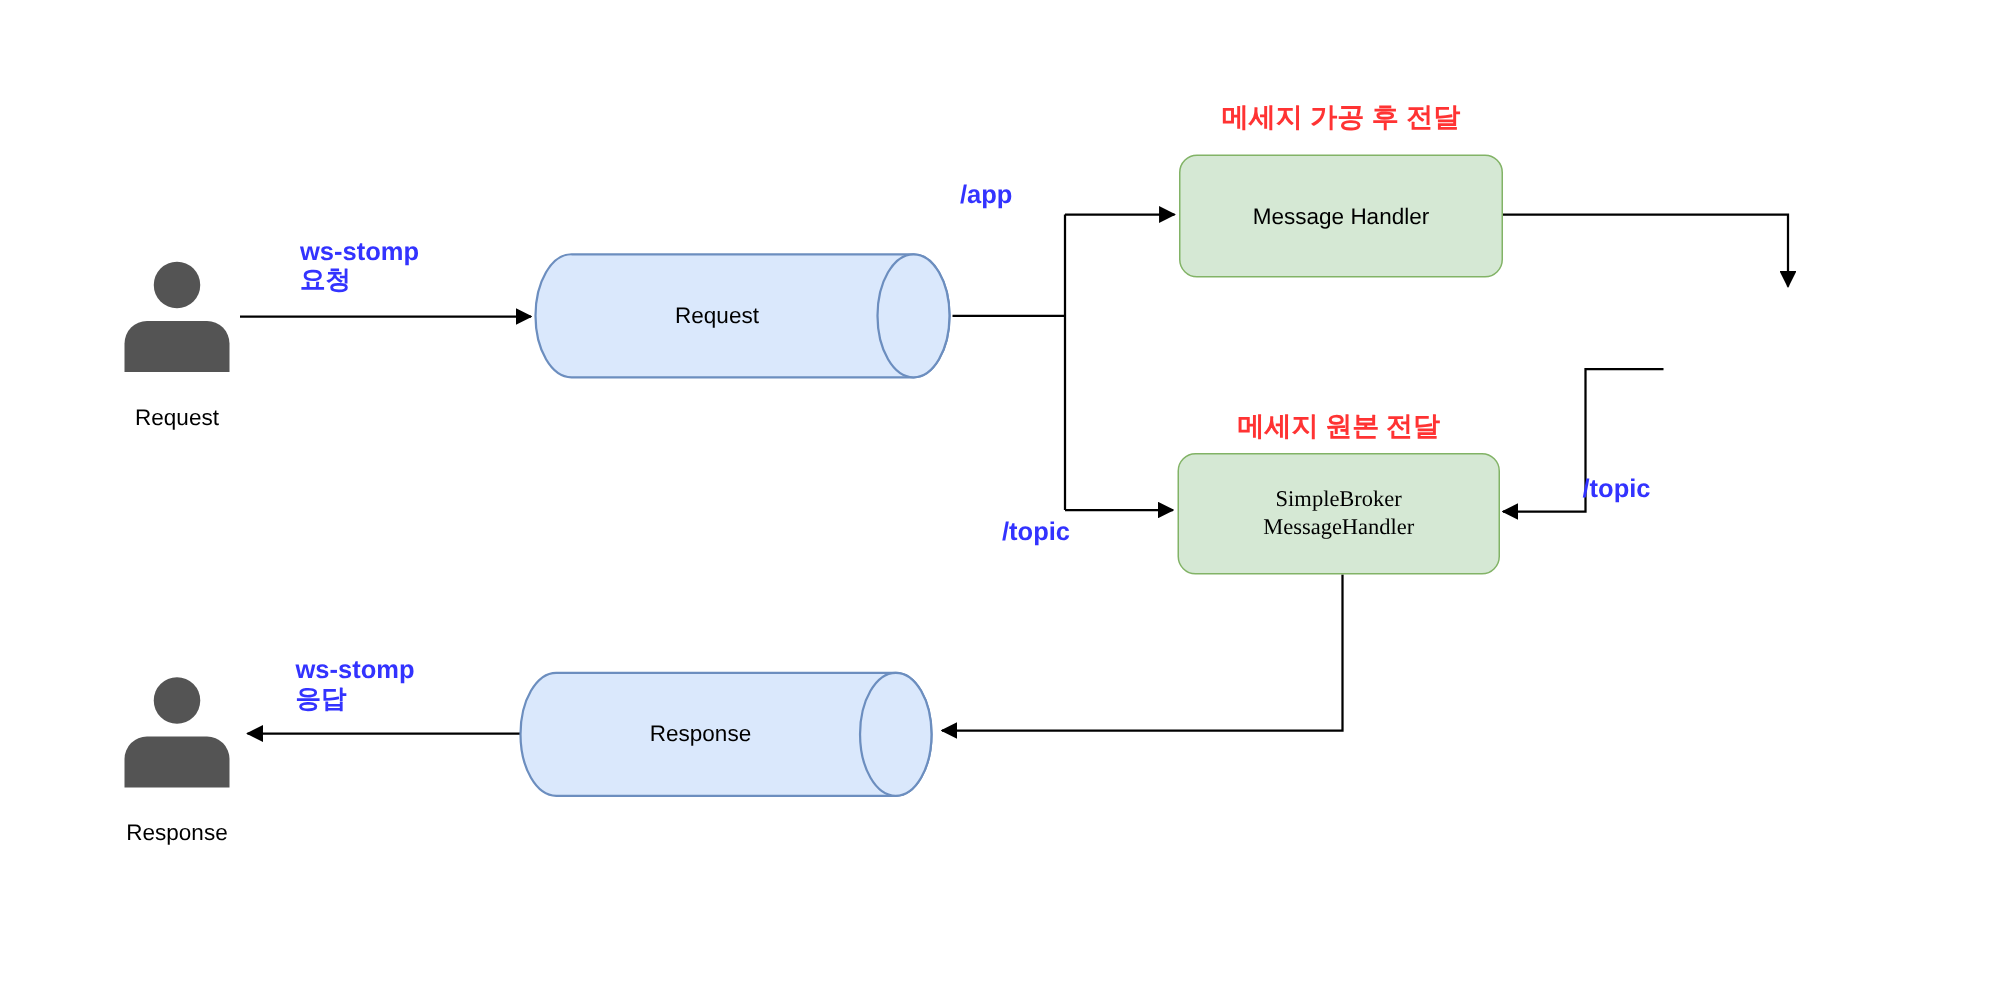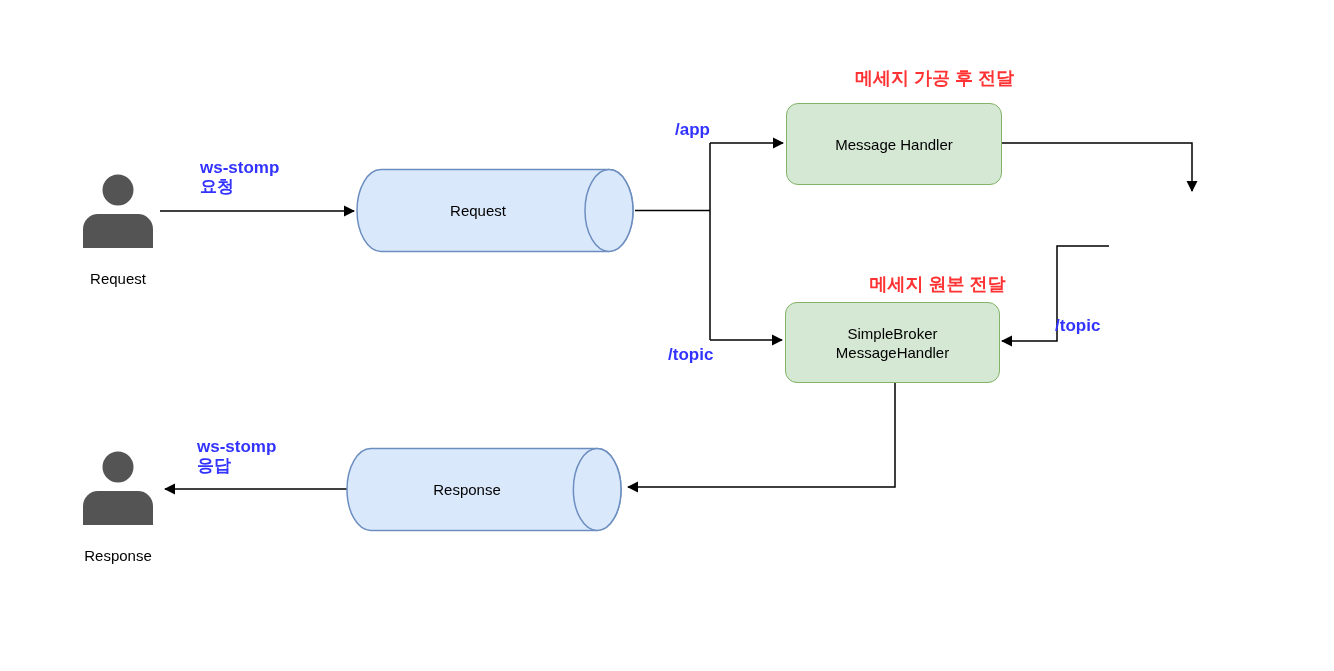--- a/index.html
+++ b/index.html
@@ -23,21 +23,21 @@
   .box { position:absolute; background:var(--box-fill,#d5e8d4); border:1.5px solid var(--box-stroke,#82b366);
          border-radius:12px; display:flex; align-items:center; justify-content:center;
          text-align:center; font-size:15px; line-height:19px; color:var(--text,#000); }
 
   .ellipse { position:absolute; background:var(--ellipse-fill,#fff2cc); border:1.5px solid var(--ellipse-stroke,#d6b656);
              border-radius:50%; display:flex; align-items:center; justify-content:center;
              font-size:15px; color:var(--text,#000); }
 
   .edge-label { position:absolute; font-weight:bold; font-size:17px; line-height:19px;
                 color:var(--blue-label,#3333ff); }
-  .edge-label.right { text-align:right; }
+  .edge-label.right { }
   .note { position:absolute; font-weight:bold; font-size:18px; color:var(--red-label,#ff3333); text-align:center; }
 </style>
 </head>
 <body>
 
 <div class="canvas">
 
   <svg class="edges" viewBox="0 0 1334 671">
     <defs>
       <marker id="arrow" viewBox="0 0 12 12" refX="11" refY="6" markerWidth="7.5" markerHeight="7.5" orient="auto">
@@ -84,36 +84,36 @@
       <path class="cyl-shape" d="M24,1.5 H252 A24,41 0 0 1 252,83.5 H24 A24,41 0 0 1 24,1.5 Z"></path>
       <ellipse class="cyl-shape" cx="252" cy="42.5" rx="24" ry="41"></ellipse>
     </svg>
     <div class="node-label">Response</div>
   </div>
 
   <div class="box" style="left:786px; top:103px; width:216px; height:82px;">
     <span>Message Handler</span>
   </div>
 
-  <div class="box" style="left:785px; top:302px; width:215px; height:81px;">
+  <div class="box" style="left:785px; top:302px; width:215px; height:81px;font-family:Liberation Serif, serif;">
     <div>
       <span>SimpleBroker</span><br>
       <span>MessageHandler</span>
     </div>
   </div>
 
 
   <div class="edge-label" style="left:200px; top:158px; width:136px;">
     <span>ws-stomp</span><br>
     <span>요청</span>
   </div>
   <div class="edge-label" style="left:197px; top:437px; width:136px;">
     <span>ws-stomp</span><br>
     <span>응답</span>
   </div>
   <div class="edge-label right" style="left:640px; top:120px; width:70px;">/app</div>
   <div class="edge-label" style="left:668px; top:345px; width:66px;">/topic</div>
   <div class="edge-label" style="left:1055px; top:316px; width:66px;">/topic</div>
 
-  <div class="note" style="left:774px; top:66px; width:240px;text-align:right;">메세지 가공 후 전달</div>
-  <div class="note" style="left:820px; top:272px; width:235px;">메세지 원본 전달</div>
+  <div class="note" style="left:774px; top:66px; width:240px;">메세지 가공 후 전달</div>
+  <div class="note" style="left:775px; top:272px; width:235px;font-family:Liberation Serif, serif;">메세지 원본 전달</div>
 
 </div>
 
 </body></html>

